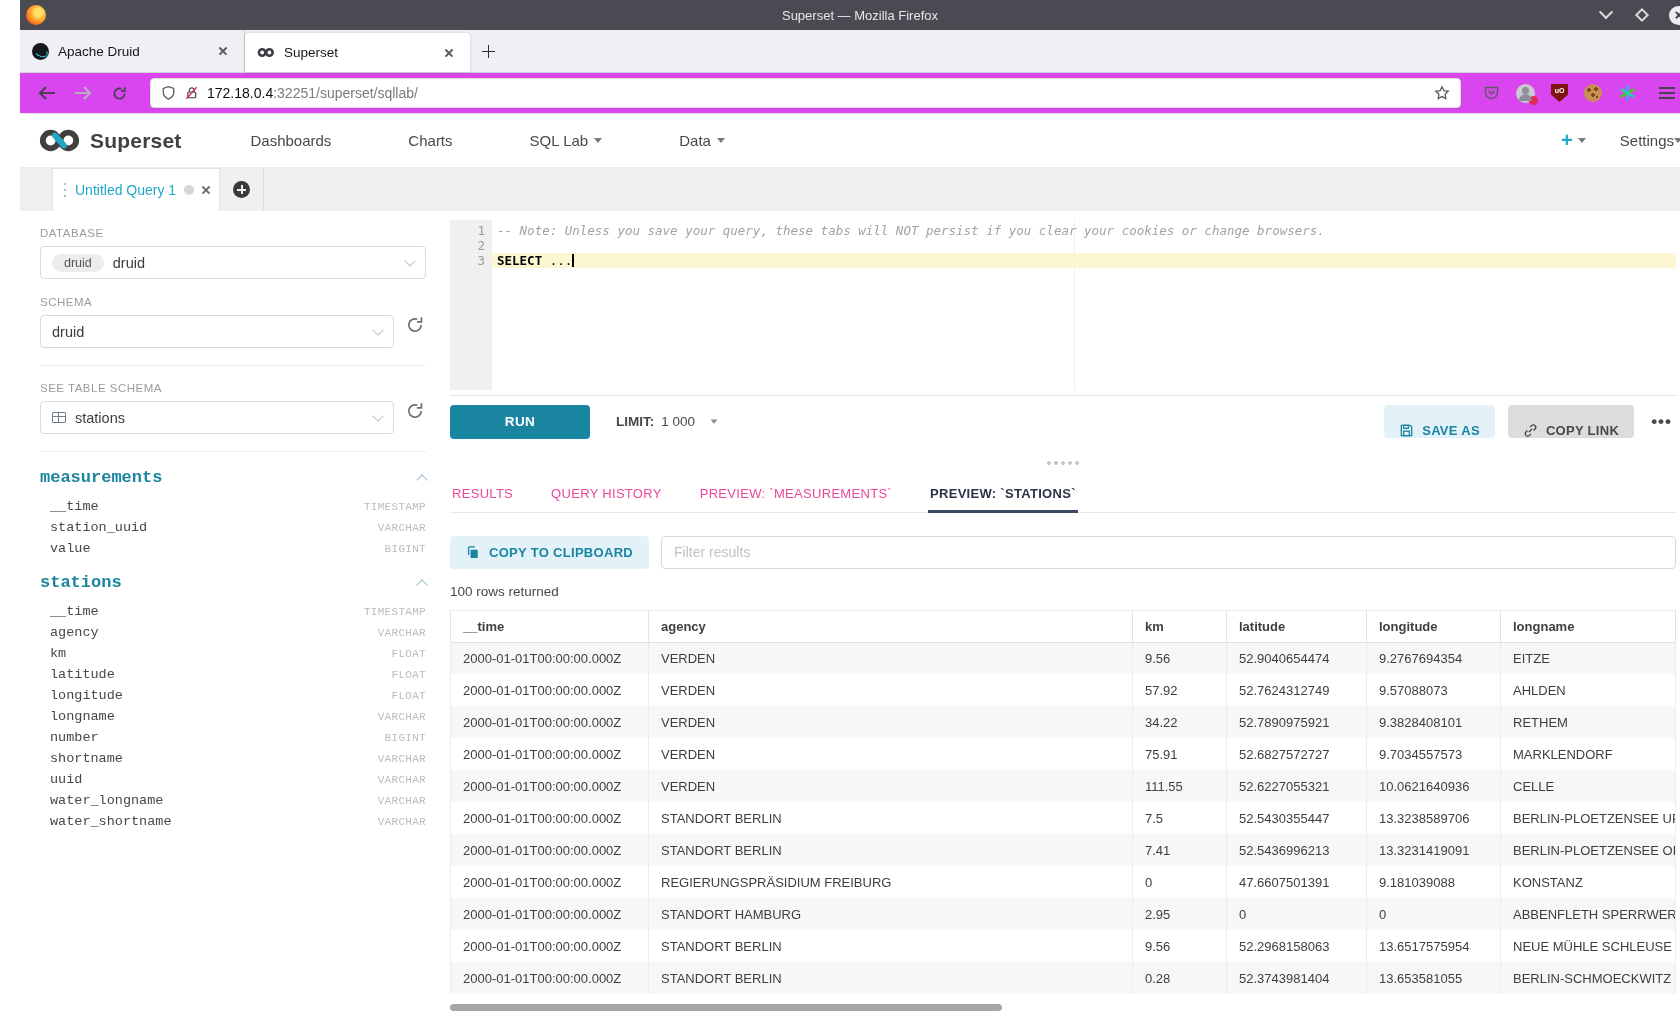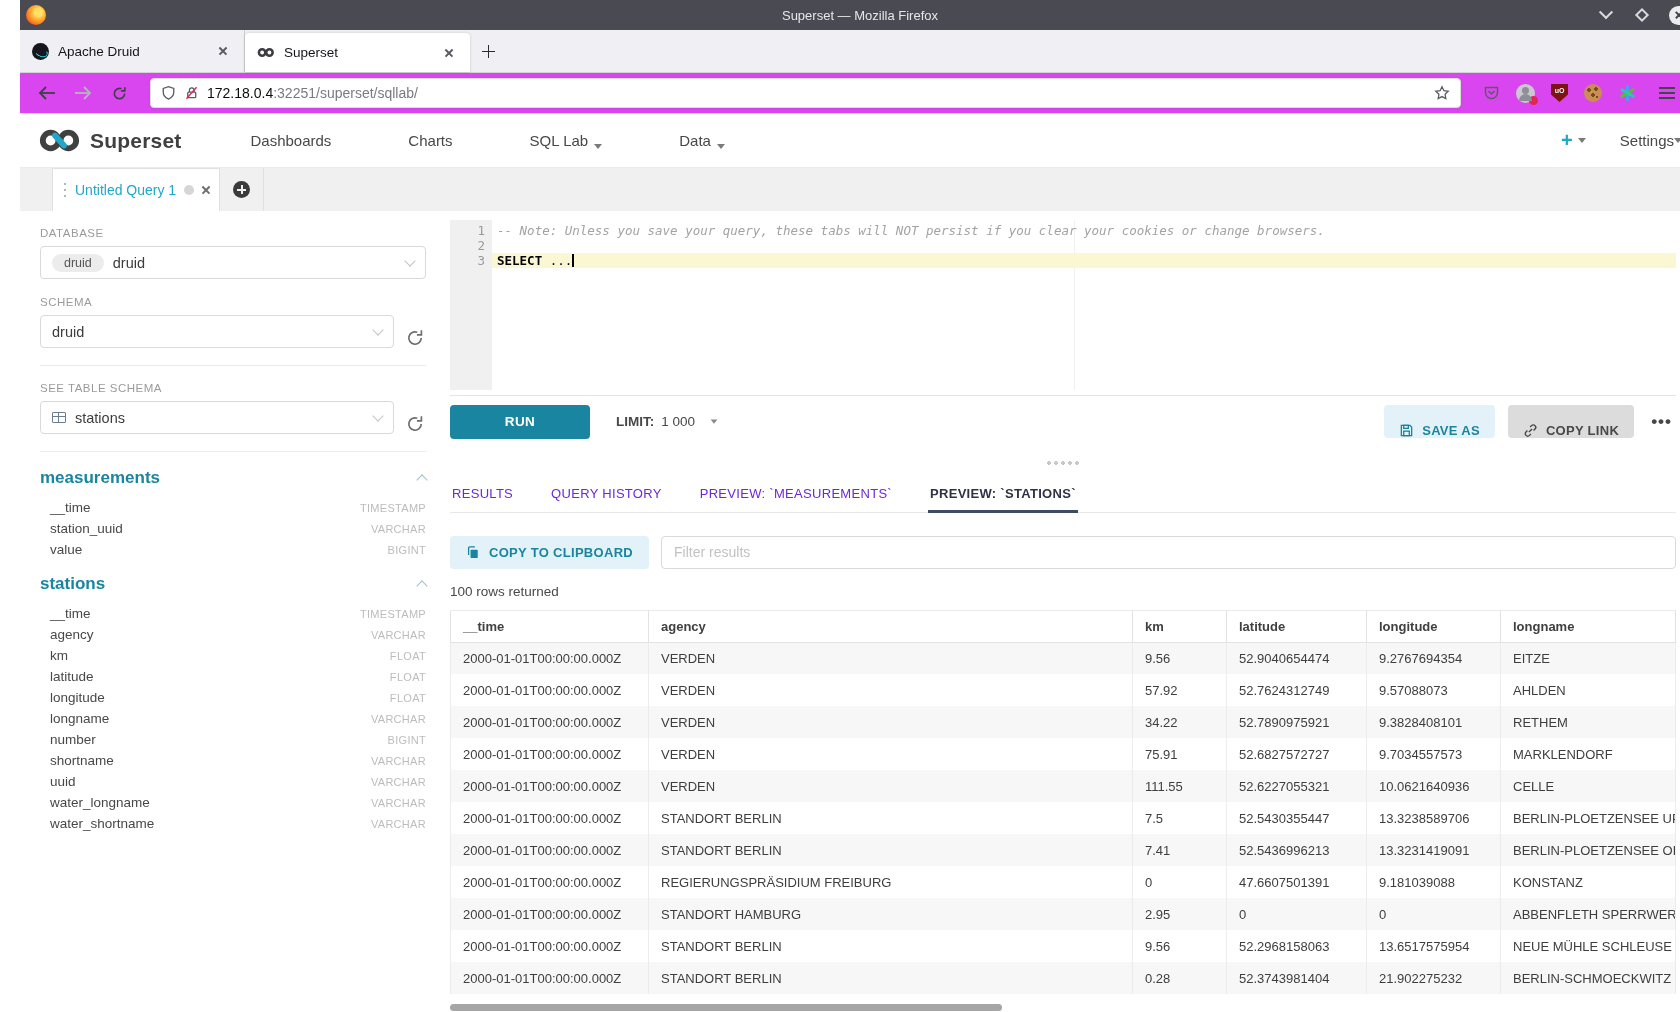--- a/index.html
+++ b/index.html
@@ -60,21 +60,21 @@
   .aster-ico i:nth-child(2){ background:#53c12e; transform:rotate(60deg); }
   .aster-ico i:nth-child(3){ background:#2ec4b6; transform:rotate(120deg); }
   .burger { width:16px; height:12px; border-top:2px solid #44444c; border-bottom:2px solid #44444c; position:relative; }
   .burger::after { content:""; position:absolute; left:0; top:3px; width:16px; height:2px; background:#44444c; }
 
   
   .s-navbar { height:54px; background:#fff; display:flex; align-items:center; padding:0 18px; border-bottom:1px solid #ececec; flex:none; }
   .brand { display:flex; align-items:center; gap:8px; margin-right:28px; }
   .brand-name { font-size:21px; font-weight:bold; color:#404040; letter-spacing:.2px; }
   .s-menu { display:flex; align-items:center; gap:36px; font-size:15px; color:#484848; }
-  .s-menu .mitem { display:flex; align-items:flex-end; gap:6px; cursor:default;padding-left:41px; }
+  .s-menu .mitem { display:flex; align-items:center; gap:6px; cursor:default;padding-left:41px; }
   .caret { width:0; height:0; border-left:4.5px solid transparent; border-right:4.5px solid transparent; border-top:5px solid #7a7a7a; display:inline-block; }
   .s-nav-right { margin-left:auto; display:flex; align-items:center; gap:34px; }
   .plus-teal { color:#20a7c9; font-size:20px; font-weight:bold; display:flex; align-items:center; gap:5px; }
   .settings { font-size:15px; display:flex; align-items:center; gap:0; }
 
   
   .qtabs { height:43px; background:#f0f0f0; display:flex; align-items:stretch; flex:none; }
   .qtab { width:168px; margin-left:32px; background:#fff; border:1px solid #e0e0e0; border-bottom:none; display:flex; align-items:center; gap:8px; padding:0 10px; }
   .dragdots { width:4px; height:16px; flex:none;
     background-image:radial-gradient(circle 1.5px at 2px 2px,#adb8c0 98%,transparent), radial-gradient(circle 1.5px at 2px 8px,#adb8c0 98%,transparent), radial-gradient(circle 1.5px at 2px 14px,#adb8c0 98%,transparent); }
@@ -83,32 +83,32 @@
   .qtab .tab-close .xline,.qtab .tab-close .xline2 { background:#6e6e6e; }
   .addqtab { width:44px; border-right:1px solid #e0e0e0; display:flex; align-items:center; justify-content:center; }
   .plus-circle { width:17px; height:17px; border-radius:50%; background:#3a3a3a; position:relative; }
   .plus-circle::before { content:""; position:absolute; left:4px; top:7.5px; width:9px; height:2px; background:#f0f0f0; }
   .plus-circle::after { content:""; position:absolute; left:7.5px; top:4px; width:2px; height:9px; background:#f0f0f0; }
 
   
   .main { flex:1; display:flex; min-height:0; }
   .sidebar { width:430px; flex:none; padding:16px 24px 0 20px; overflow:hidden; }
   .flabel { font-size:11.5px; letter-spacing:.5px; color:#9b9b9b; margin-bottom:7px; }
-  .selrow { display:flex; align-items:flex-end; gap:12px;border-radius:16px; }
+  .selrow { display:flex; align-items:flex-start; gap:12px;border-radius:16px; }
   .select { flex:1; height:33px; border:1px solid #d9d9d9; border-radius:4px; background:#fff; display:flex; align-items:center; padding:0 11px; gap:9px; position:relative; }
   .selval { font-size:14.5px; color:#3c3c3c; }
   .pill { background:#ececec; border-radius:11px; padding:2px 12px; font-size:12.5px; color:#555; }
   .chev { width:8px; height:8px; border-right:1.6px solid #c4c4c4; border-bottom:1.6px solid #c4c4c4; transform:rotate(45deg); margin-left:auto; margin-top:-4px; flex:none; }
   .chev.up { transform:rotate(-135deg); margin-top:4px; border-color:#9fbecd; }
   .iconbtn { background:none; border:none; width:20px; height:20px; flex:none; padding:0; }
   .field { margin-bottom:17px; }
   .sdivider { border:none; border-top:1px solid #ececec; margin:2px 0 16px; }
   .tbl-glyph { width:14px; height:11px; flex:none; border:1.4px solid #6b7e8f; border-radius:1px;
     background-image:linear-gradient(#6b7e8f,#6b7e8f),linear-gradient(#6b7e8f,#6b7e8f); background-size:100% 1.4px,1.4px 100%; background-position:0 3px,5px 0; background-repeat:no-repeat; }
-  .tsec { margin-bottom:14px; }
+  .tsec { margin-bottom:14px;font-family:Liberation Mono, monospace; }
   .tsec-head { display:flex; align-items:center; margin-bottom:9px; }
   .tname { color:#1a85a0; font-size:17px; font-weight:bold; }
   .tcol { display:flex; align-items:center; justify-content:space-between; padding:3px 0 3px 10px; }
   .cname { font-size:13.5px; color:#484848; }
   .ctype { font-size:11px; color:#bcbcbc; letter-spacing:.3px; }
 
   
   .workpane { flex:1; display:flex; flex-direction:column; min-width:0; padding-right:24px; }
   .editor { margin-top:9px; height:179px; display:flex; background:#fff; position:relative; font-family:"DejaVu Sans Mono","Liberation Mono",monospace; }
   .gutter { width:42px; background:#f0f0f0; color:#9a9a9a; text-align:right; padding:3px 7px 0 0; font-size:12.5px; line-height:15px; flex:none; }
@@ -130,21 +130,21 @@
   .btn-lite { height:33px; border:none; border-radius:4px; display:flex; align-items:flex-end; gap:8px; padding:0 15px; font-size:13px; font-weight:bold; font-family:inherit; letter-spacing:.3px; }
   .saveas { background:#e3f2f8; color:#1a85a0; }
   .copylink { background:#dcdcdc; color:#484848; }
   .more-btn { background:none; border:none; font-size:17px; font-weight:bold; color:#484848; letter-spacing:1px; padding:0 4px; font-family:inherit; }
 
   .splitter { height:30px; display:flex; align-items:center; justify-content:center; flex:none; }
   .dots { width:34px; height:4px;
     background-image:radial-gradient(circle 1.7px at 3px 2px,#c7c7c7 98%,transparent),radial-gradient(circle 1.7px at 10px 2px,#c7c7c7 98%,transparent),radial-gradient(circle 1.7px at 17px 2px,#c7c7c7 98%,transparent),radial-gradient(circle 1.7px at 24px 2px,#c7c7c7 98%,transparent),radial-gradient(circle 1.7px at 31px 2px,#c7c7c7 98%,transparent); }
 
   .stabs { display:flex; gap:34px; border-bottom:1px solid #e8e8e8; flex:none; }
-  .stab { font-size:13px; color:#6d28d9; letter-spacing:.3px; padding:8px 2px 11px; position:relative; white-space:nowrap; }
+  .stab { font-size:13px; color:#ec4899; letter-spacing:.3px; padding:8px 2px 11px; position:relative; white-space:nowrap; }
   .stab.active { font-weight:bold; color:#2e3346; }
   .stab.active::after { content:""; position:absolute; left:0; right:0; bottom:-1px; height:3px; background:#3f4a63; }
 
   .res-controls { display:flex; align-items:center; gap:12px; margin-top:23px; flex:none; }
   .copyclip { height:33px; background:#e3f2f8; color:#1a85a0; border:none; border-radius:4px; display:flex; align-items:center; gap:9px; padding:0 16px; font-size:13px; font-weight:bold; font-family:inherit; letter-spacing:.3px; }
   .filter-input { flex:1; height:33px; border:1px solid #d9d9d9; border-radius:4px; padding:0 12px; font-size:14px; color:#0f766e; font-family:inherit; }
   .filter-input::placeholder { color:#c2c2c2; }
   .rows-returned { font-size:13.5px; color:#484848; margin:15px 0 11px; flex:none; }
 
   .tablewrap { flex:none; }
@@ -600,21 +600,21 @@
                 <td>9.56</td>
                 <td>52.2968158063</td>
                 <td>13.6517575954</td>
                 <td>NEUE MÜHLE SCHLEUSE OP</td>
               </tr>
               <tr>
                 <td>2000-01-01T00:00:00.000Z</td>
                 <td>STANDORT BERLIN</td>
                 <td>0.28</td>
                 <td>52.3743981404</td>
-                <td>21.902275232</td>
+                <td>13.653581055</td>
                 <td>BERLIN-SCHMOECKWITZ</td>
               </tr>
             </tbody>
         </table>
       </div>
 
       <div class="hscroll">
           <div class="hthumb"></div>
         </div>
     </section>

